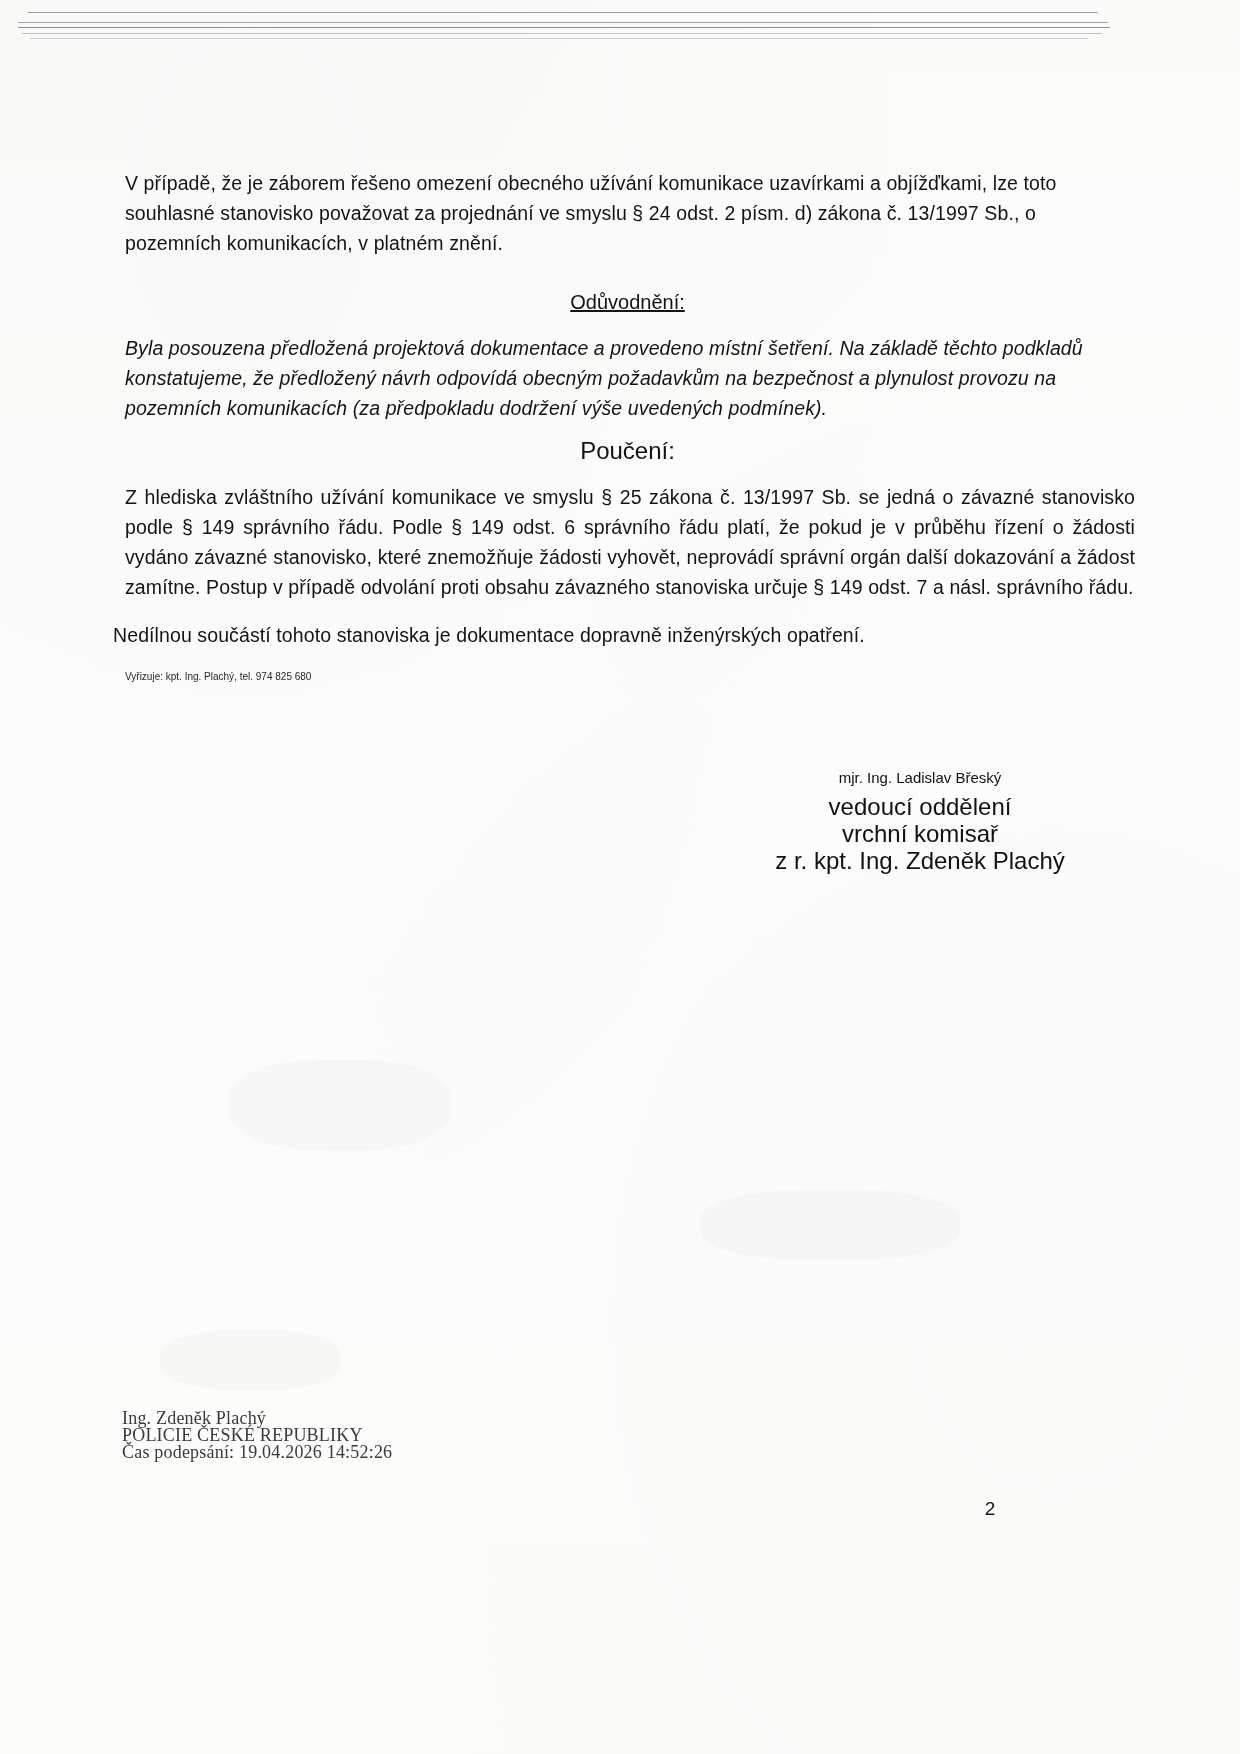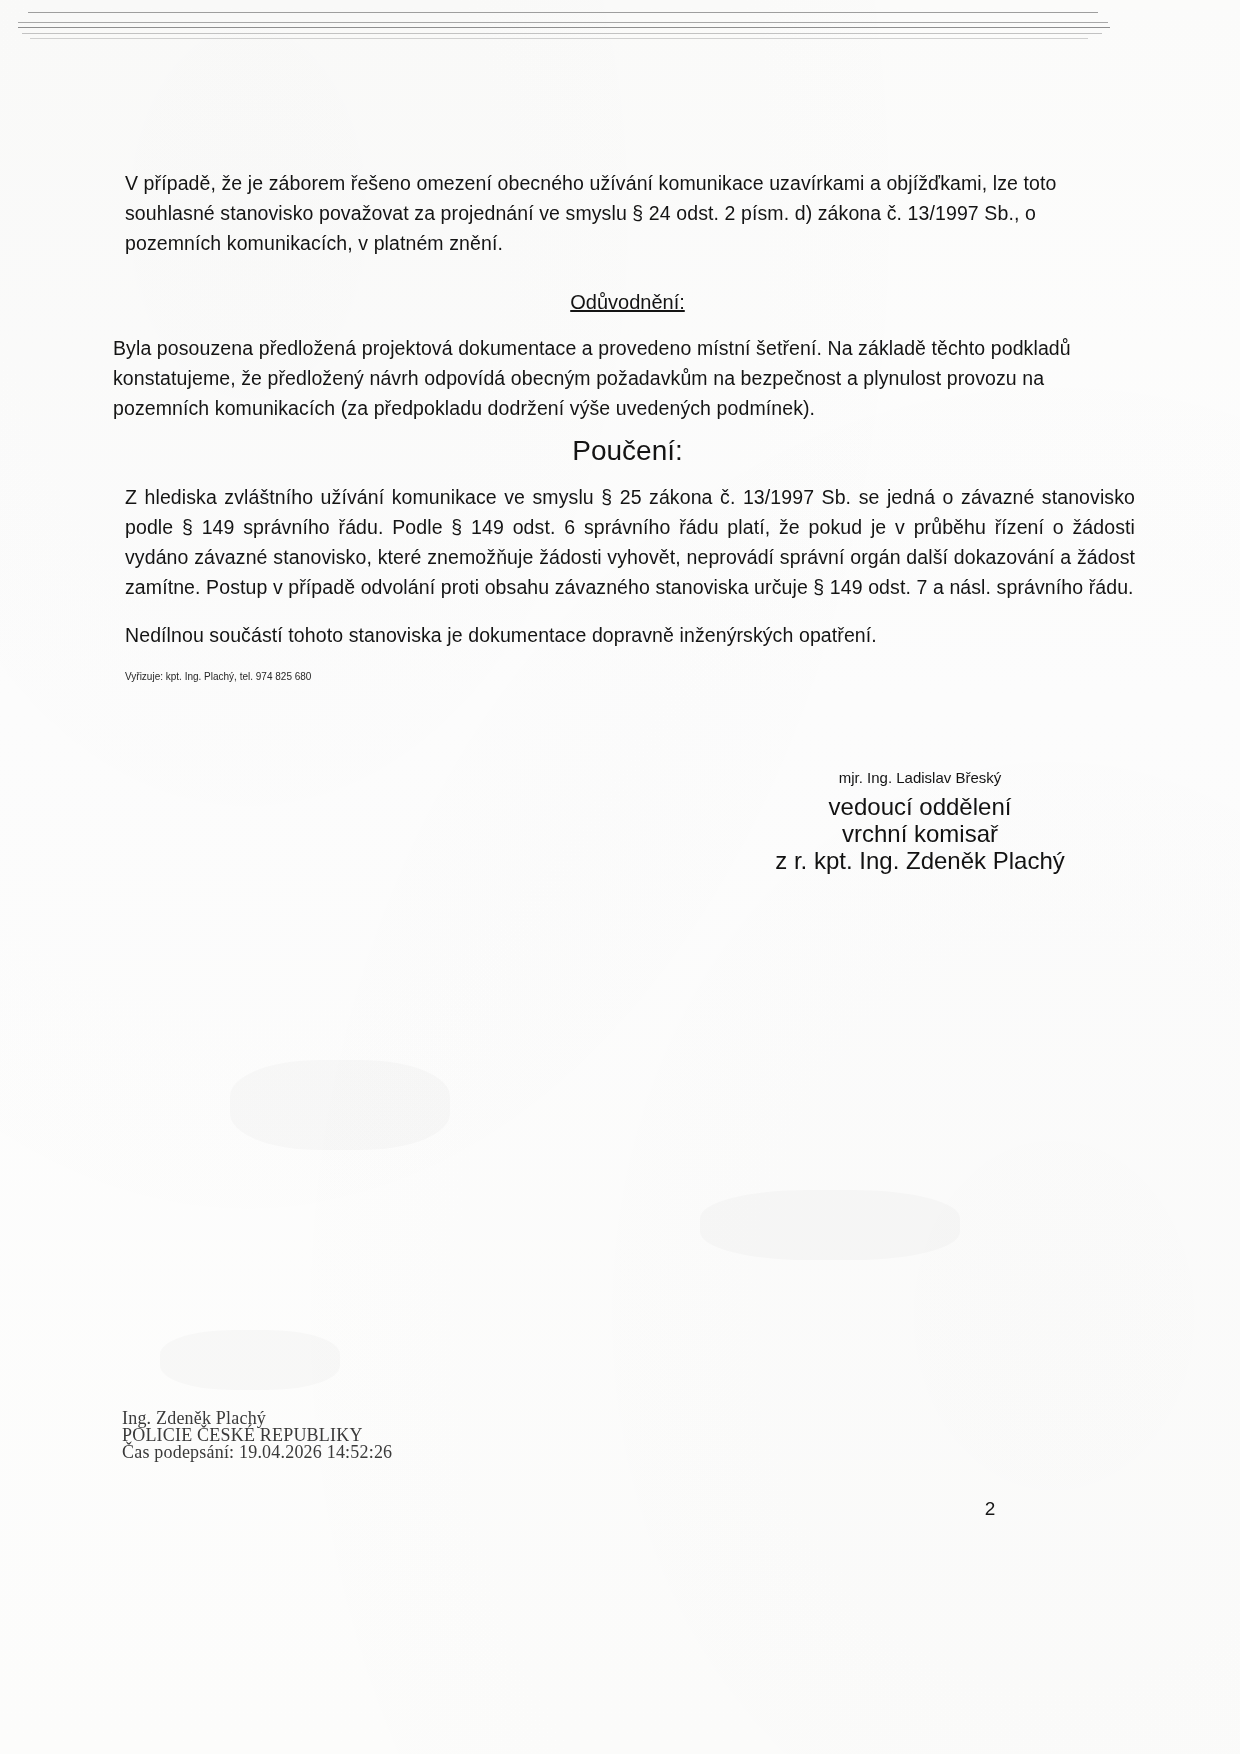--- a/index.html
+++ b/index.html
@@ -67,43 +67,44 @@
     top: 288px;
     width: 1005px;
     text-align: center;
     font-size: 20px;
     line-height: 28px;
     color: #141414;
     text-decoration: underline;
   }
   .block-oduvodneni {
     position: absolute;
-    left: 113px;
+    left: 125px;
     top: 333px;
     width: 1005px;
+    font-style: italic;
   }
   .heading-pouceni {
     position: absolute;
     left: 125px;
     top: 437px;
     width: 1005px;
     text-align: center;
-    font-size: 28px;
+    font-size: 24px;
     line-height: 28px;
     color: #141414;
   }
   .block-pouceni {
     position: absolute;
     left: 125px;
     top: 482px;
     width: 1010px;
   }
   .block-nedilnou {
     position: absolute;
-    left: 125px;
+    left: 113px;
     top: 620px;
     width: 1010px;
   }
   .block-vyrizuje {
     position: absolute;
     left: 125px;
     top: 667px;
     width: 700px;
   }
   .small-note {

